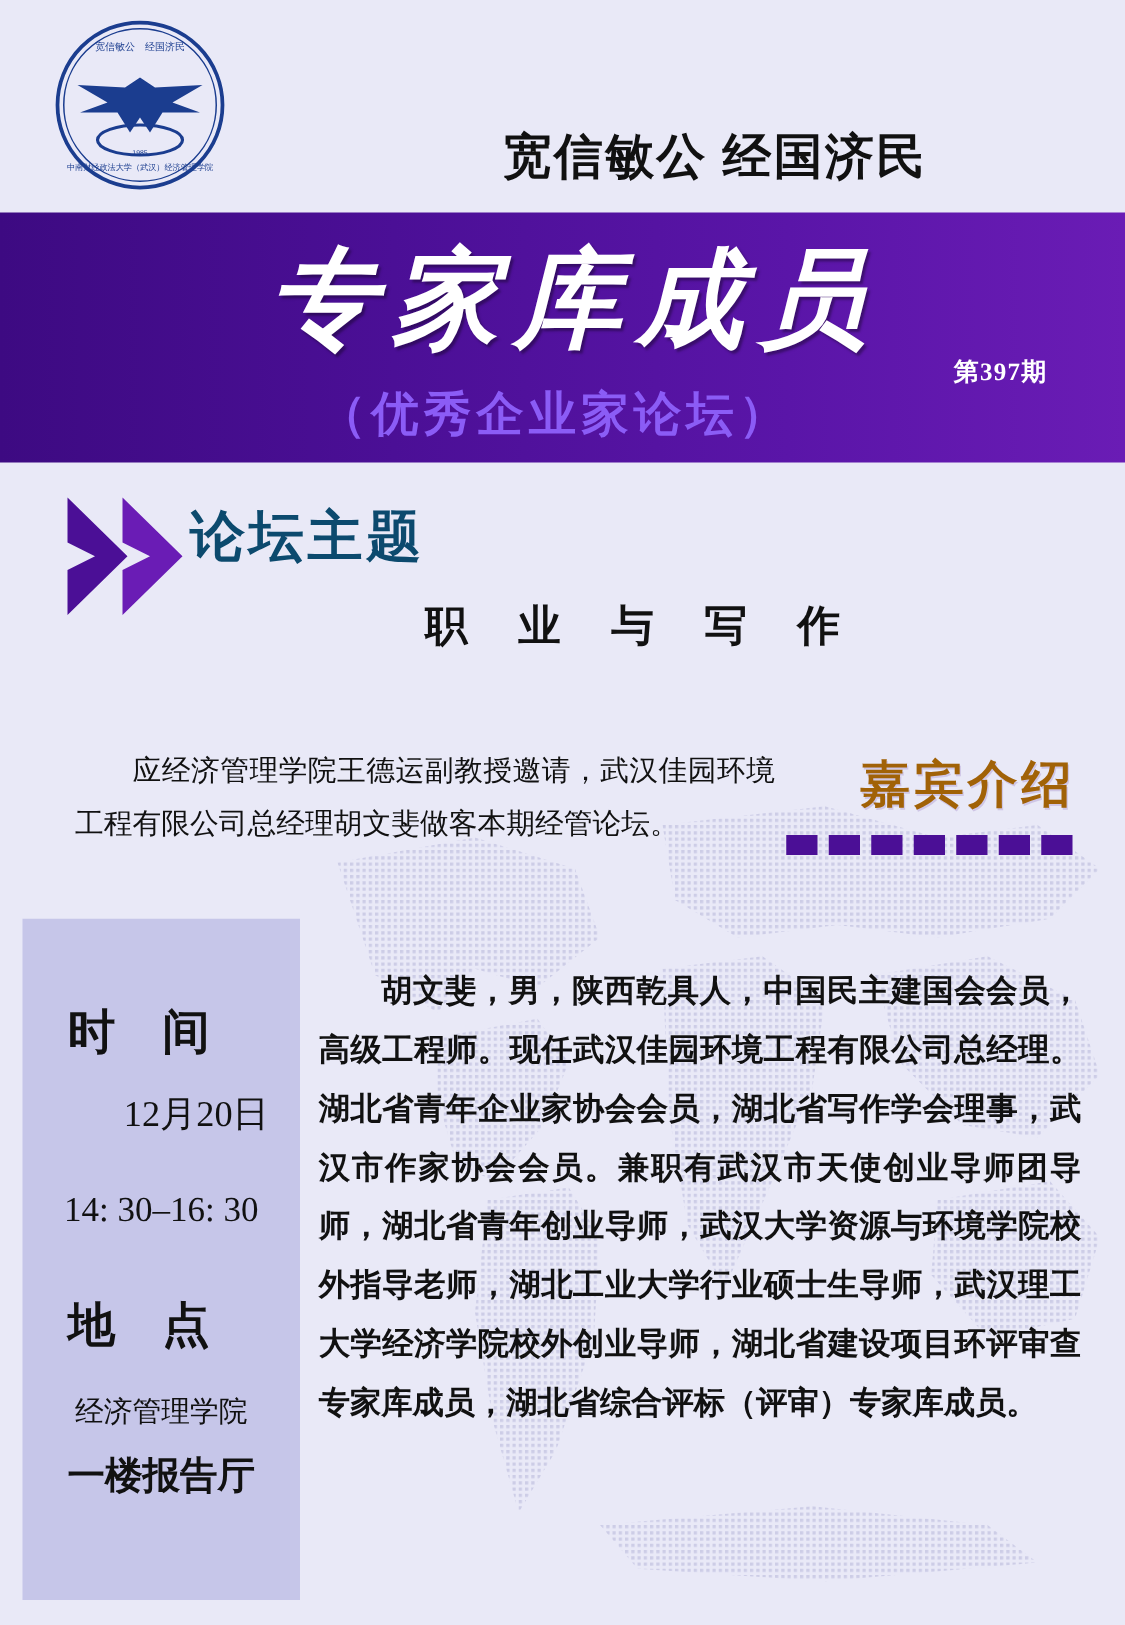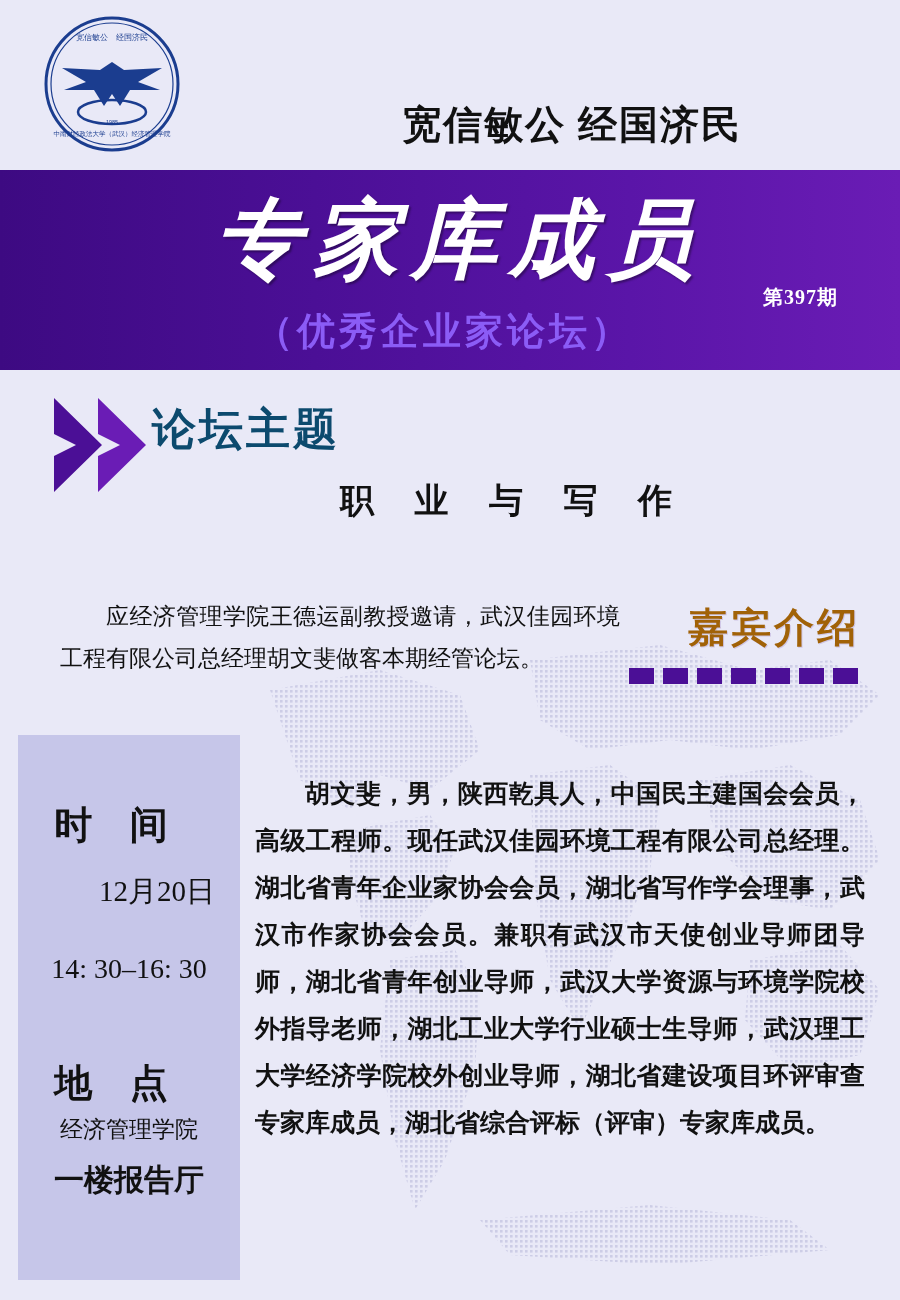--- a/index.html
+++ b/index.html
@@ -101,21 +101,21 @@
   .info-panel{
     position:absolute;left:18px;top:735px;width:222px;height:545px;
     background:rgba(182,182,226,.70);
   }
   .info-title{
     position:absolute;width:222px;text-align:center;
     font-size:38px;font-weight:bold;color:#111;letter-spacing:14px;
     text-indent:14px;
   }
   .t-time{top:800px;}
-  .t-place{top:1035px;margin-top:23px;}
+  .t-place{top:1035px;}
   .info-line{
     position:absolute;width:222px;text-align:center;
     color:#111;
   }
   .l-date{top:872px;left:18px;font-size:29px;padding-left:28px;}
   .l-time{top:928px;left:18px;font-size:28px;margin-top:25px;}
   .l-p1{top:1114px;left:18px;font-size:23px;}
   .l-p2{top:1160px;left:18px;font-size:30px;font-weight:bold;}
 
   

